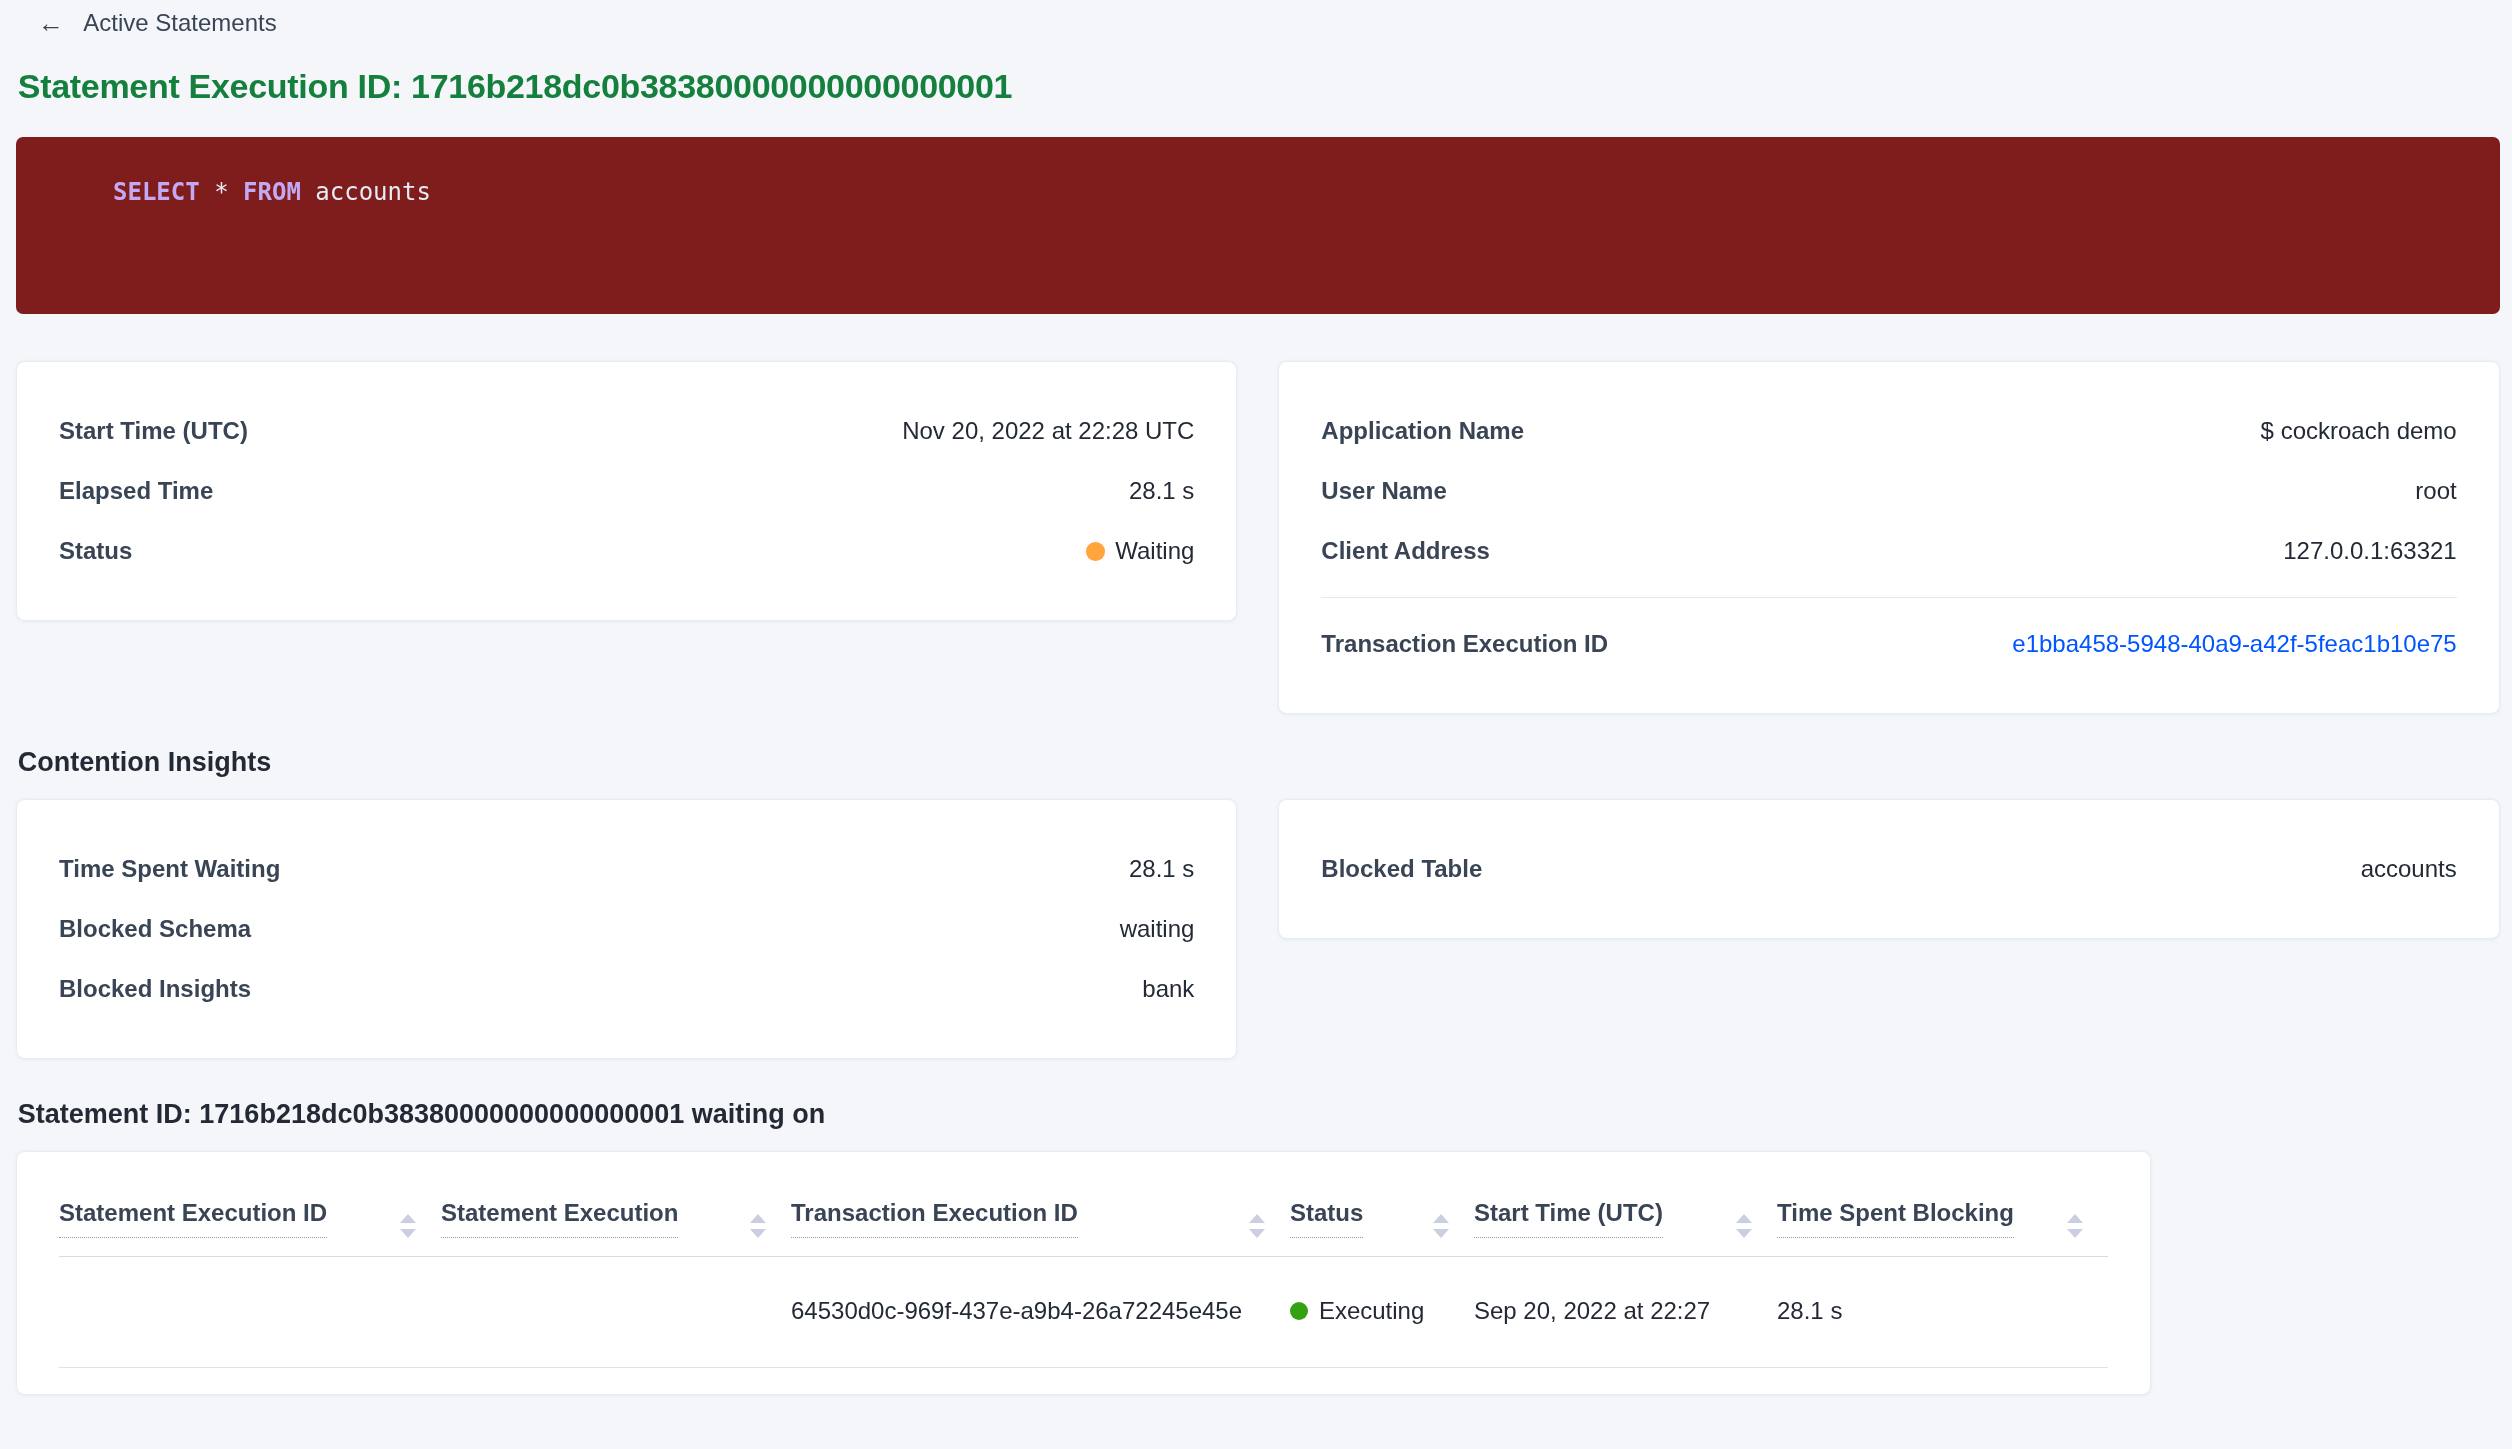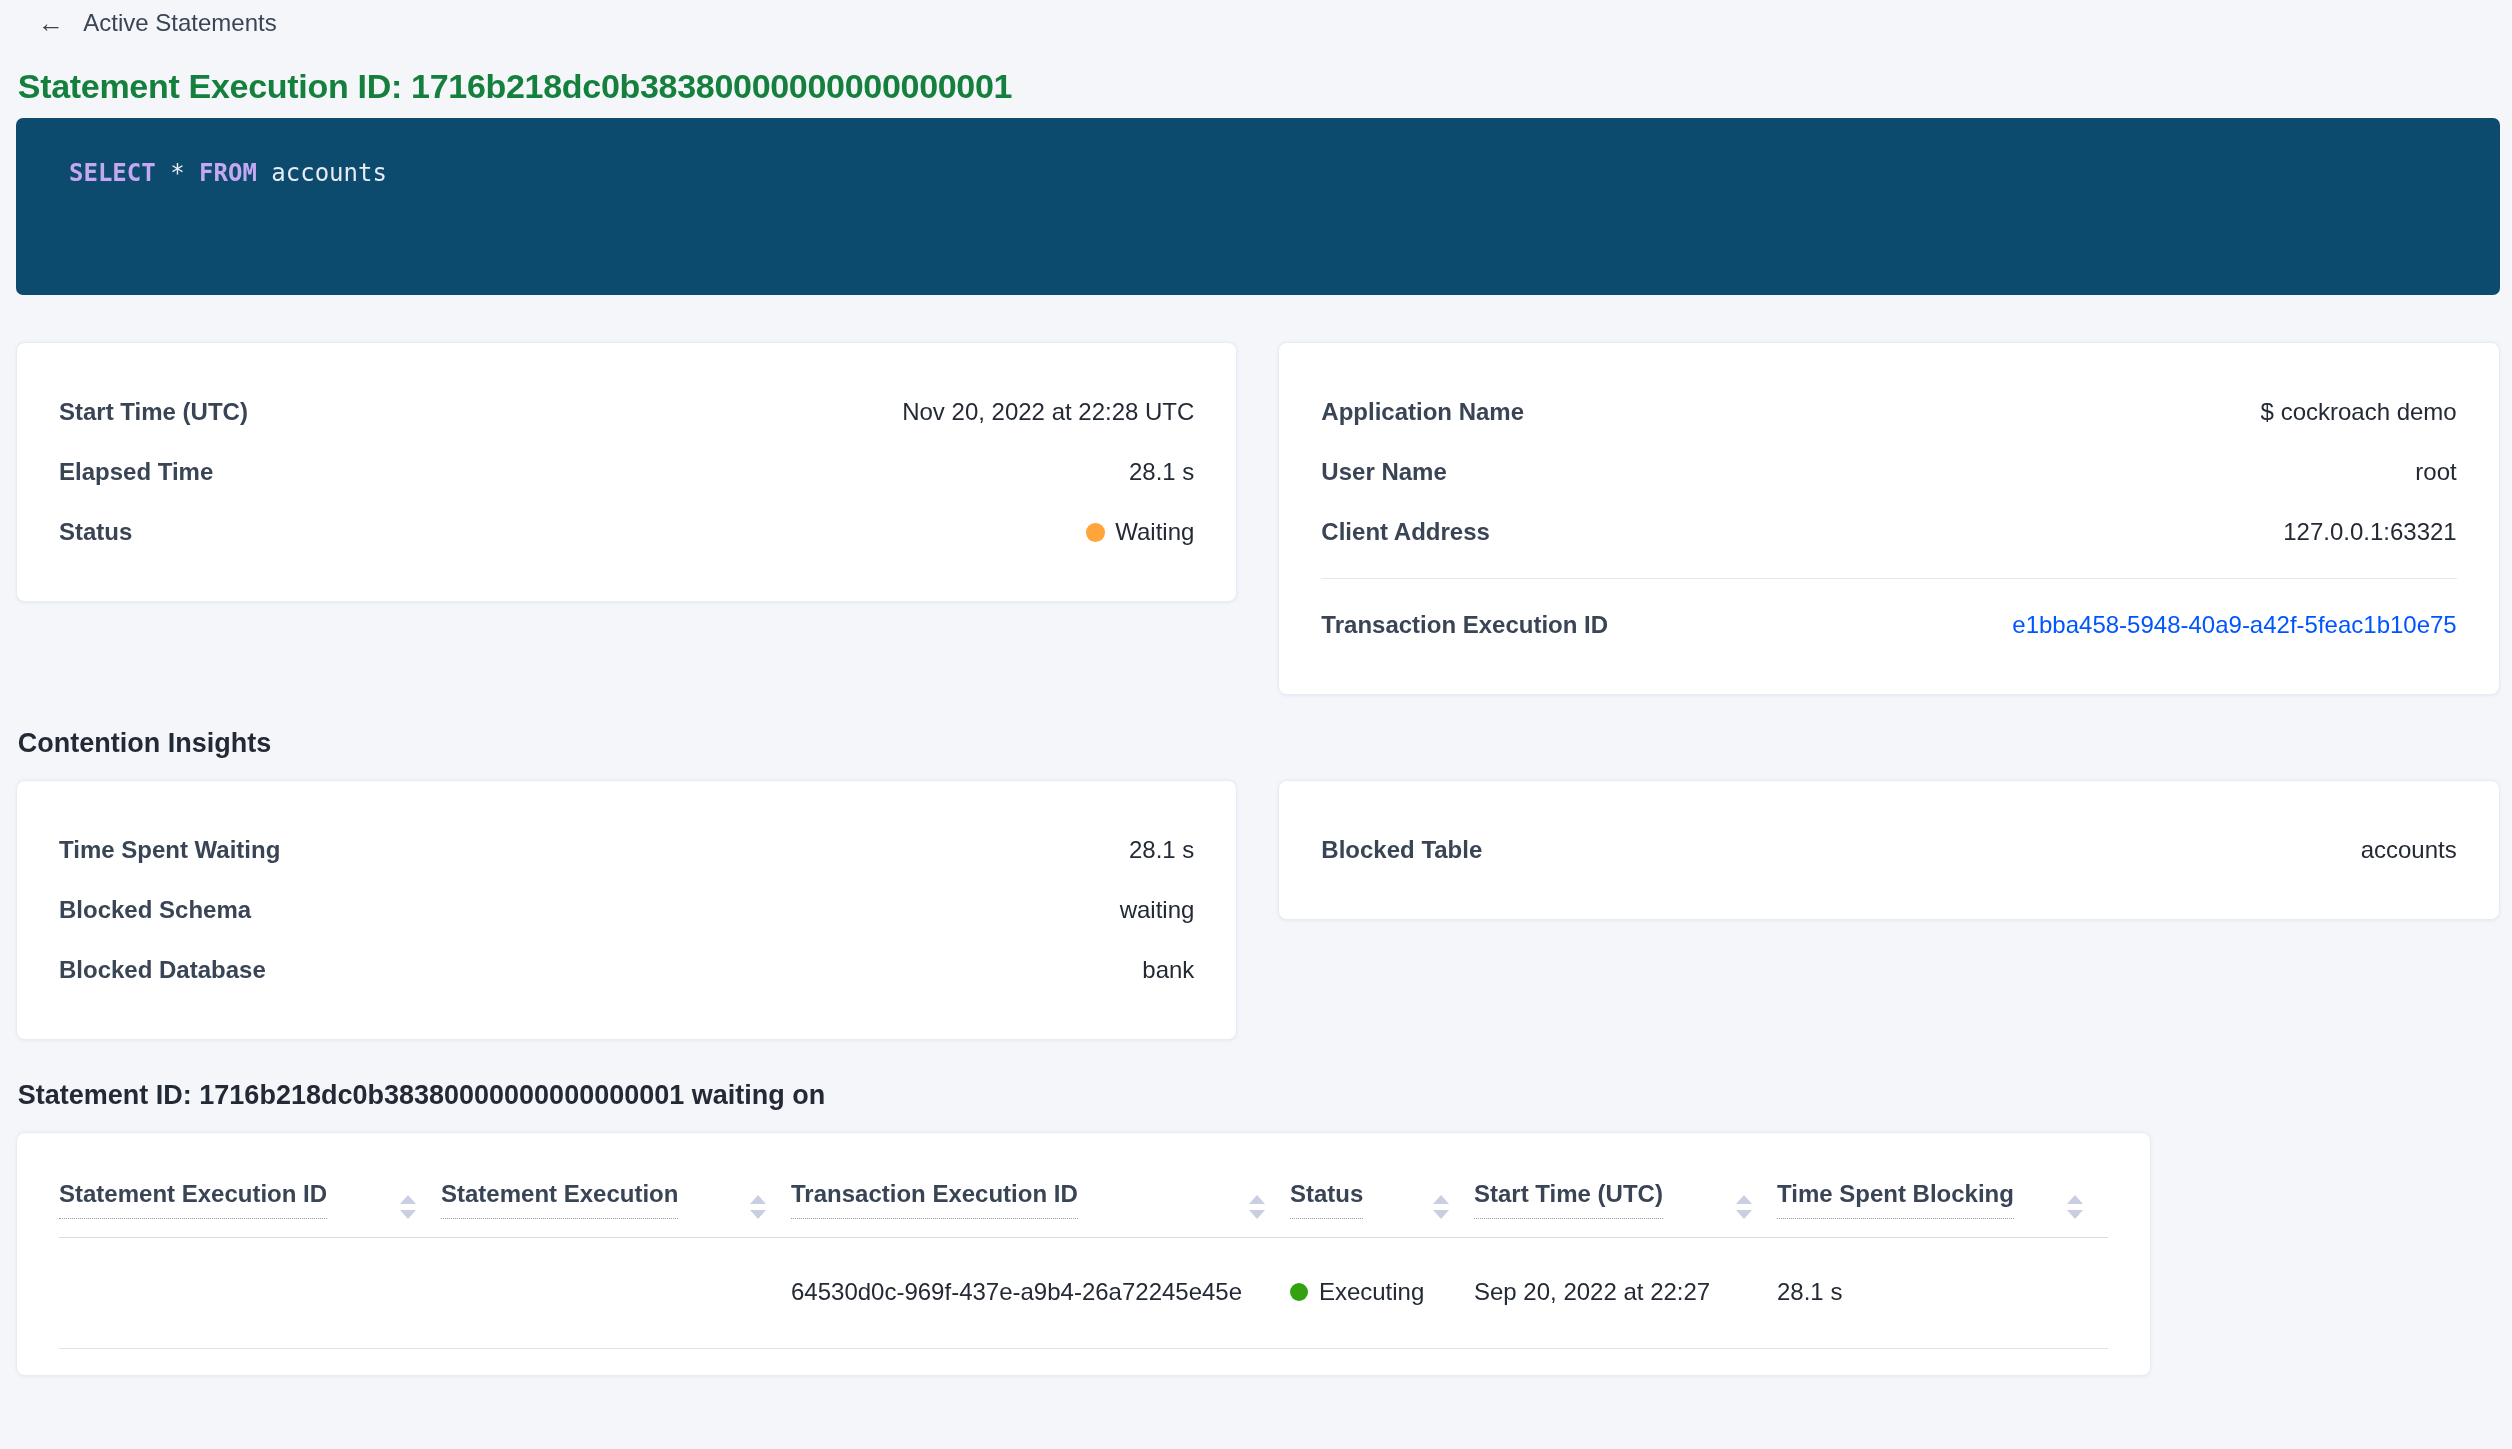--- a/index.html
+++ b/index.html
@@ -22,24 +22,24 @@
   .breadcrumb .arrow { font-size: 26px; line-height: 1; color: #394455; }
 
   
   .page-title {
     margin: 30px 0 0 1.8px;
     font-size: 34px; font-weight: 700; color: #15803d; letter-spacing: -0.3px;
   }
 
   
   .sql-box {
-    margin-top: 12px;
+    margin-top: 31px;
     height: 177px; width: 2484px;
-    background: #0c4a6e; border-radius: 7px;
-    padding: 40px 53px;
+    background: #7f1d1d; border-radius: 7px;
+    padding: 40px 97px;
     font-family: "DejaVu Sans Mono", "Liberation Mono", monospace;
     font-size: 24px; line-height: 1.25;
     white-space: pre;
   }
   .sql-kw { color: #c5a8f2; font-weight: 700; }
   .sql-plain { color: #e7ebf4; font-weight: 500; }
 
   
   .cards-row { display: flex; gap: 41px; margin-top: 47px; align-items: flex-start; }
   .card {
@@ -150,21 +150,21 @@
     <div class="card">
       <div class="kv-row">
         <span class="kv-label">Time Spent Waiting</span>
         <span class="kv-value">28.1 s</span>
       </div>
       <div class="kv-row">
         <span class="kv-label">Blocked Schema</span>
         <span class="kv-value">waiting</span>
       </div>
       <div class="kv-row">
-        <span class="kv-label">Blocked Database</span>
+        <span class="kv-label">Blocked Insights</span>
         <span class="kv-value">bank</span>
       </div>
     </div>
 
     <div class="card">
       <div class="kv-row">
         <span class="kv-label">Blocked Table</span>
         <span class="kv-value">accounts</span>
       </div>
     </div>

